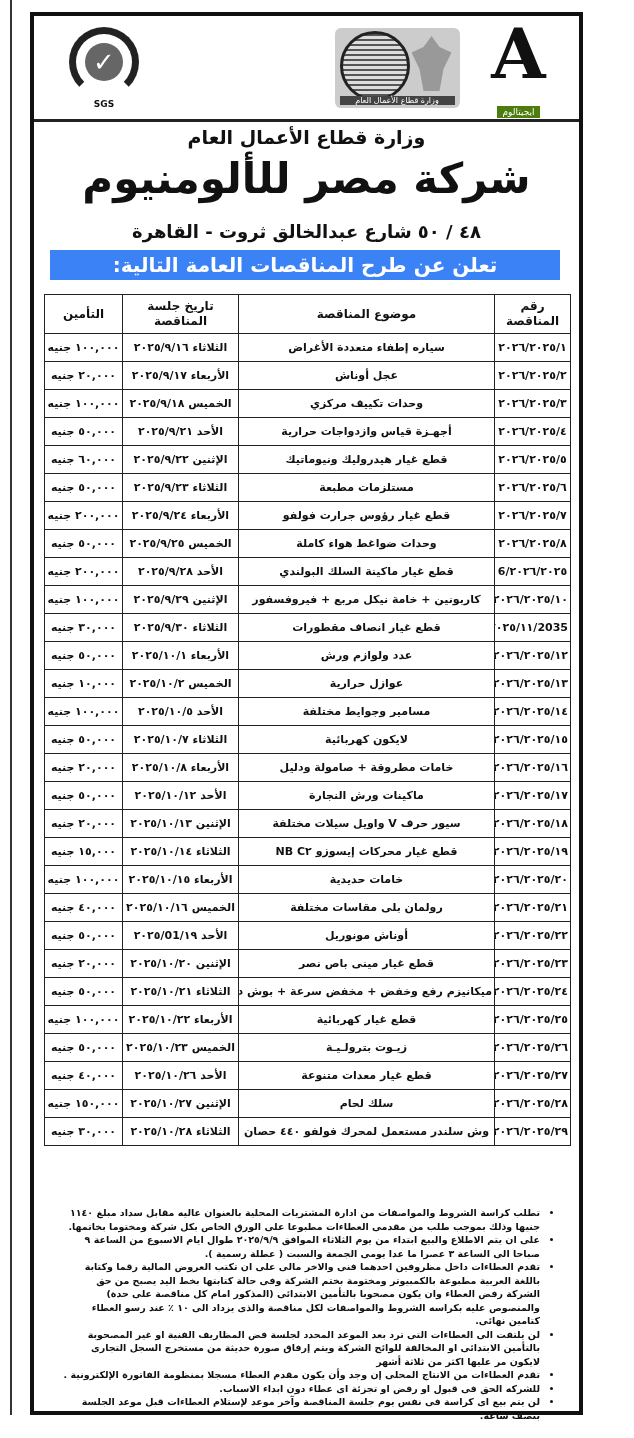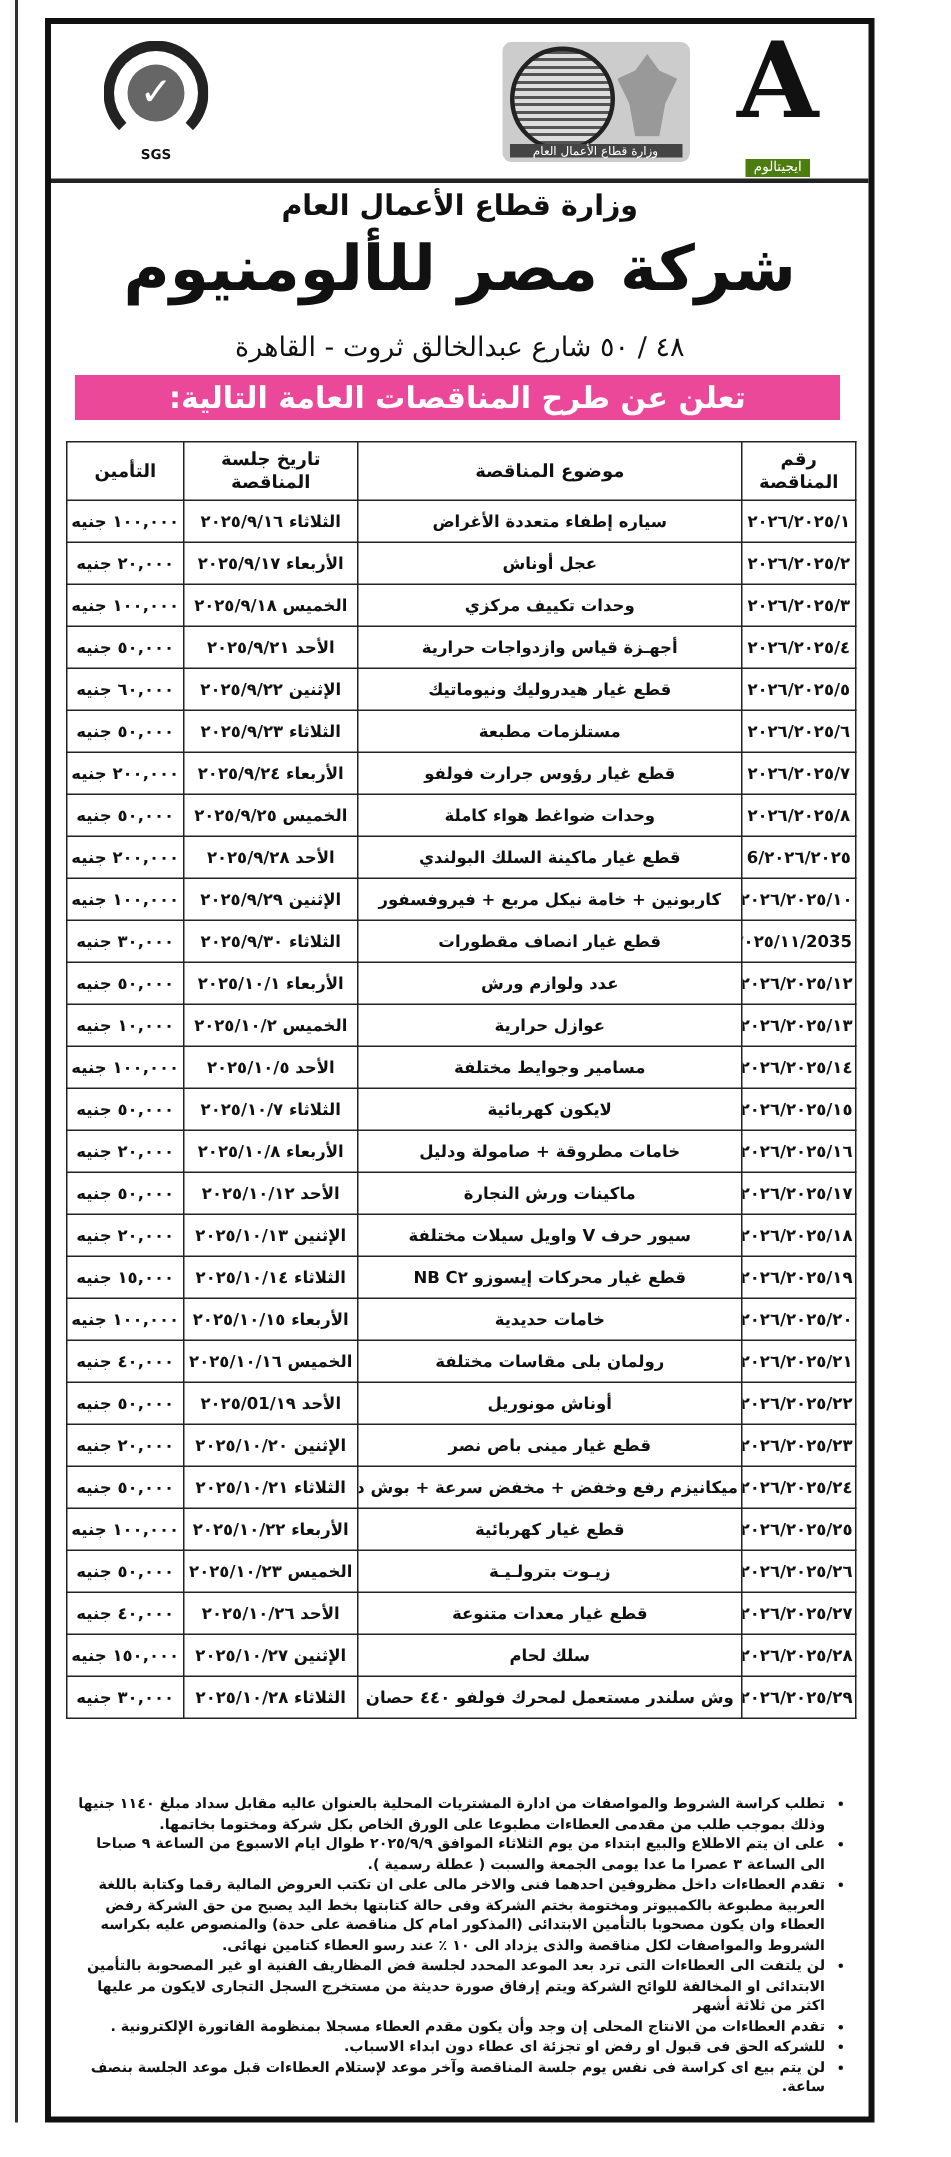--- a/index.html
+++ b/index.html
@@ -19,30 +19,30 @@
   .mih-text{font-size:9px;line-height:10px;color:#444;direction:ltr;text-align:left;margin-top:2px;}
   .mih-text b{font-size:10px;font-weight:normal;}
   .min-box{width:125px;height:80px;background:#ccc;border-radius:6px;position:relative;}
   .min-circle{position:absolute;left:5px;top:3px;width:64px;height:64px;border-radius:50%;border:3px solid #222;background:repeating-linear-gradient(180deg,#555 0 2px,#ddd 2px 5px);}
   .min-eagle{position:absolute;right:8px;top:8px;width:40px;height:55px;background:#999;clip-path:polygon(50% 0,70% 20%,100% 30%,80% 60%,70% 100%,30% 100%,20% 60%,0 30%,30% 20%);}
   .min-label{position:absolute;left:5px;bottom:3px;width:115px;background:#444;color:#fff;font-size:8px;text-align:center;}
   .egy-A{font-size:70px;font-weight:bold;line-height:72px;font-family:"DejaVu Serif",serif;}
   .egy-label{background:#4d7c0f;color:#fff;font-size:9px;padding:1px 6px;margin-top:16px;}
   .ministry{position:absolute;top:110px;left:0;width:545px;text-align:center;font-size:19px;font-weight:bold;}
   .company{position:absolute;top:138px;left:0;width:545px;text-align:center;font-size:42px;font-weight:900;letter-spacing:1px;}
-  .address{position:absolute;top:205px;left:0;width:545px;text-align:center;font-size:18px;font-weight:normal;}
-  .announce-bar{position:absolute;top:234px;left:16px;width:510px;height:30px;background:#ec4899;color:#fff;text-align:center;font-size:20px;font-weight:bold;line-height:30px;}
+  .address{position:absolute;top:205px;left:0;width:545px;text-align:center;font-size:18px;font-weight:bold;}
+  .announce-bar{position:absolute;top:234px;left:16px;width:510px;height:30px;background:#3b82f6;color:#fff;text-align:center;font-size:20px;font-weight:bold;line-height:30px;}
   table.tenders{position:absolute;top:278px;left:10px;width:526px;border-collapse:collapse;table-layout:fixed;}
   table.tenders th,table.tenders td{border:1.5px solid #222;text-align:center;font-weight:bold;padding:0 2px;white-space:nowrap;overflow:hidden;}
   table.tenders th{height:38px;font-size:12px;line-height:15px;white-space:normal;}
   table.tenders td{height:27px;font-size:11px;}
   td.subj{font-size:12px;}
   td.num,td.amt{font-size:10px;}
   .notes{position:absolute;top:1172px;left:8px;width:530px;font-size:9.5px;font-weight:bold;line-height:13.5px;}
-  .notes ul{margin:8px;padding:0 14px 0 0;}
+  .notes ul{margin:18px;padding:0 14px 0 0;}
   .notes li{margin:0;}
 </style>
 </head>
 <body>
 
 <div class="side-line"></div>
 
 <div class="frame">
 
   <div class="logos">

